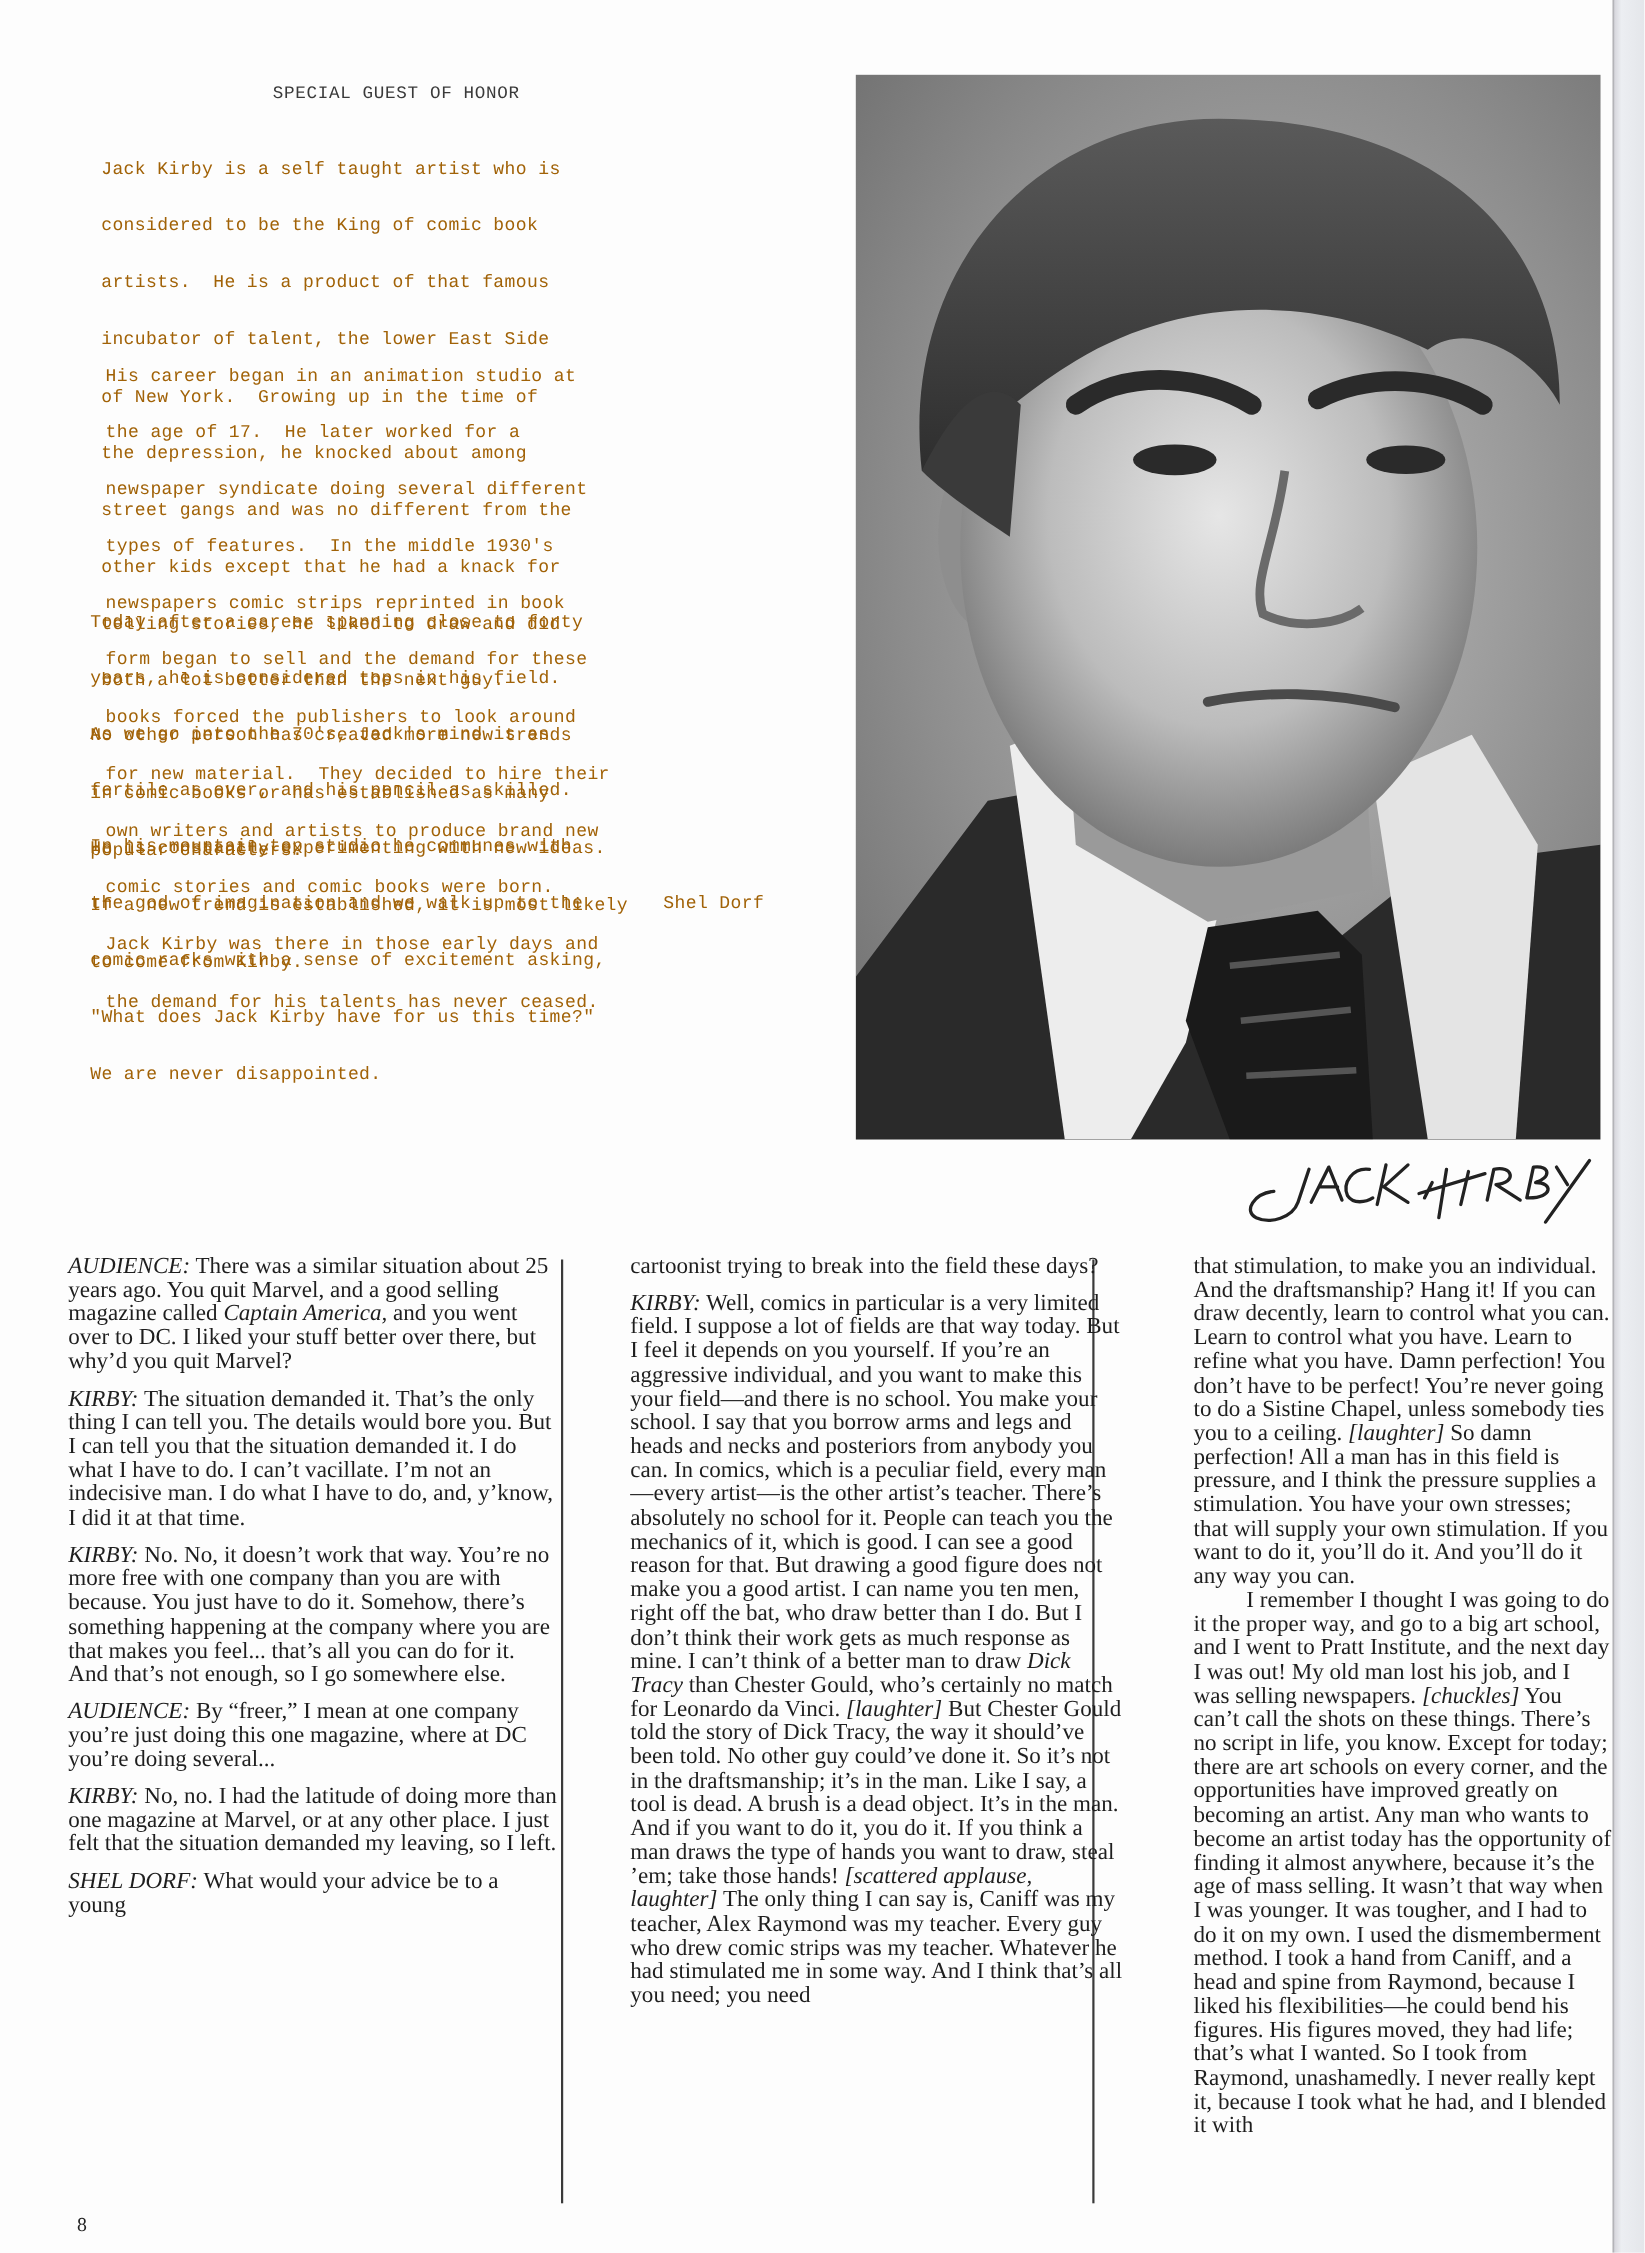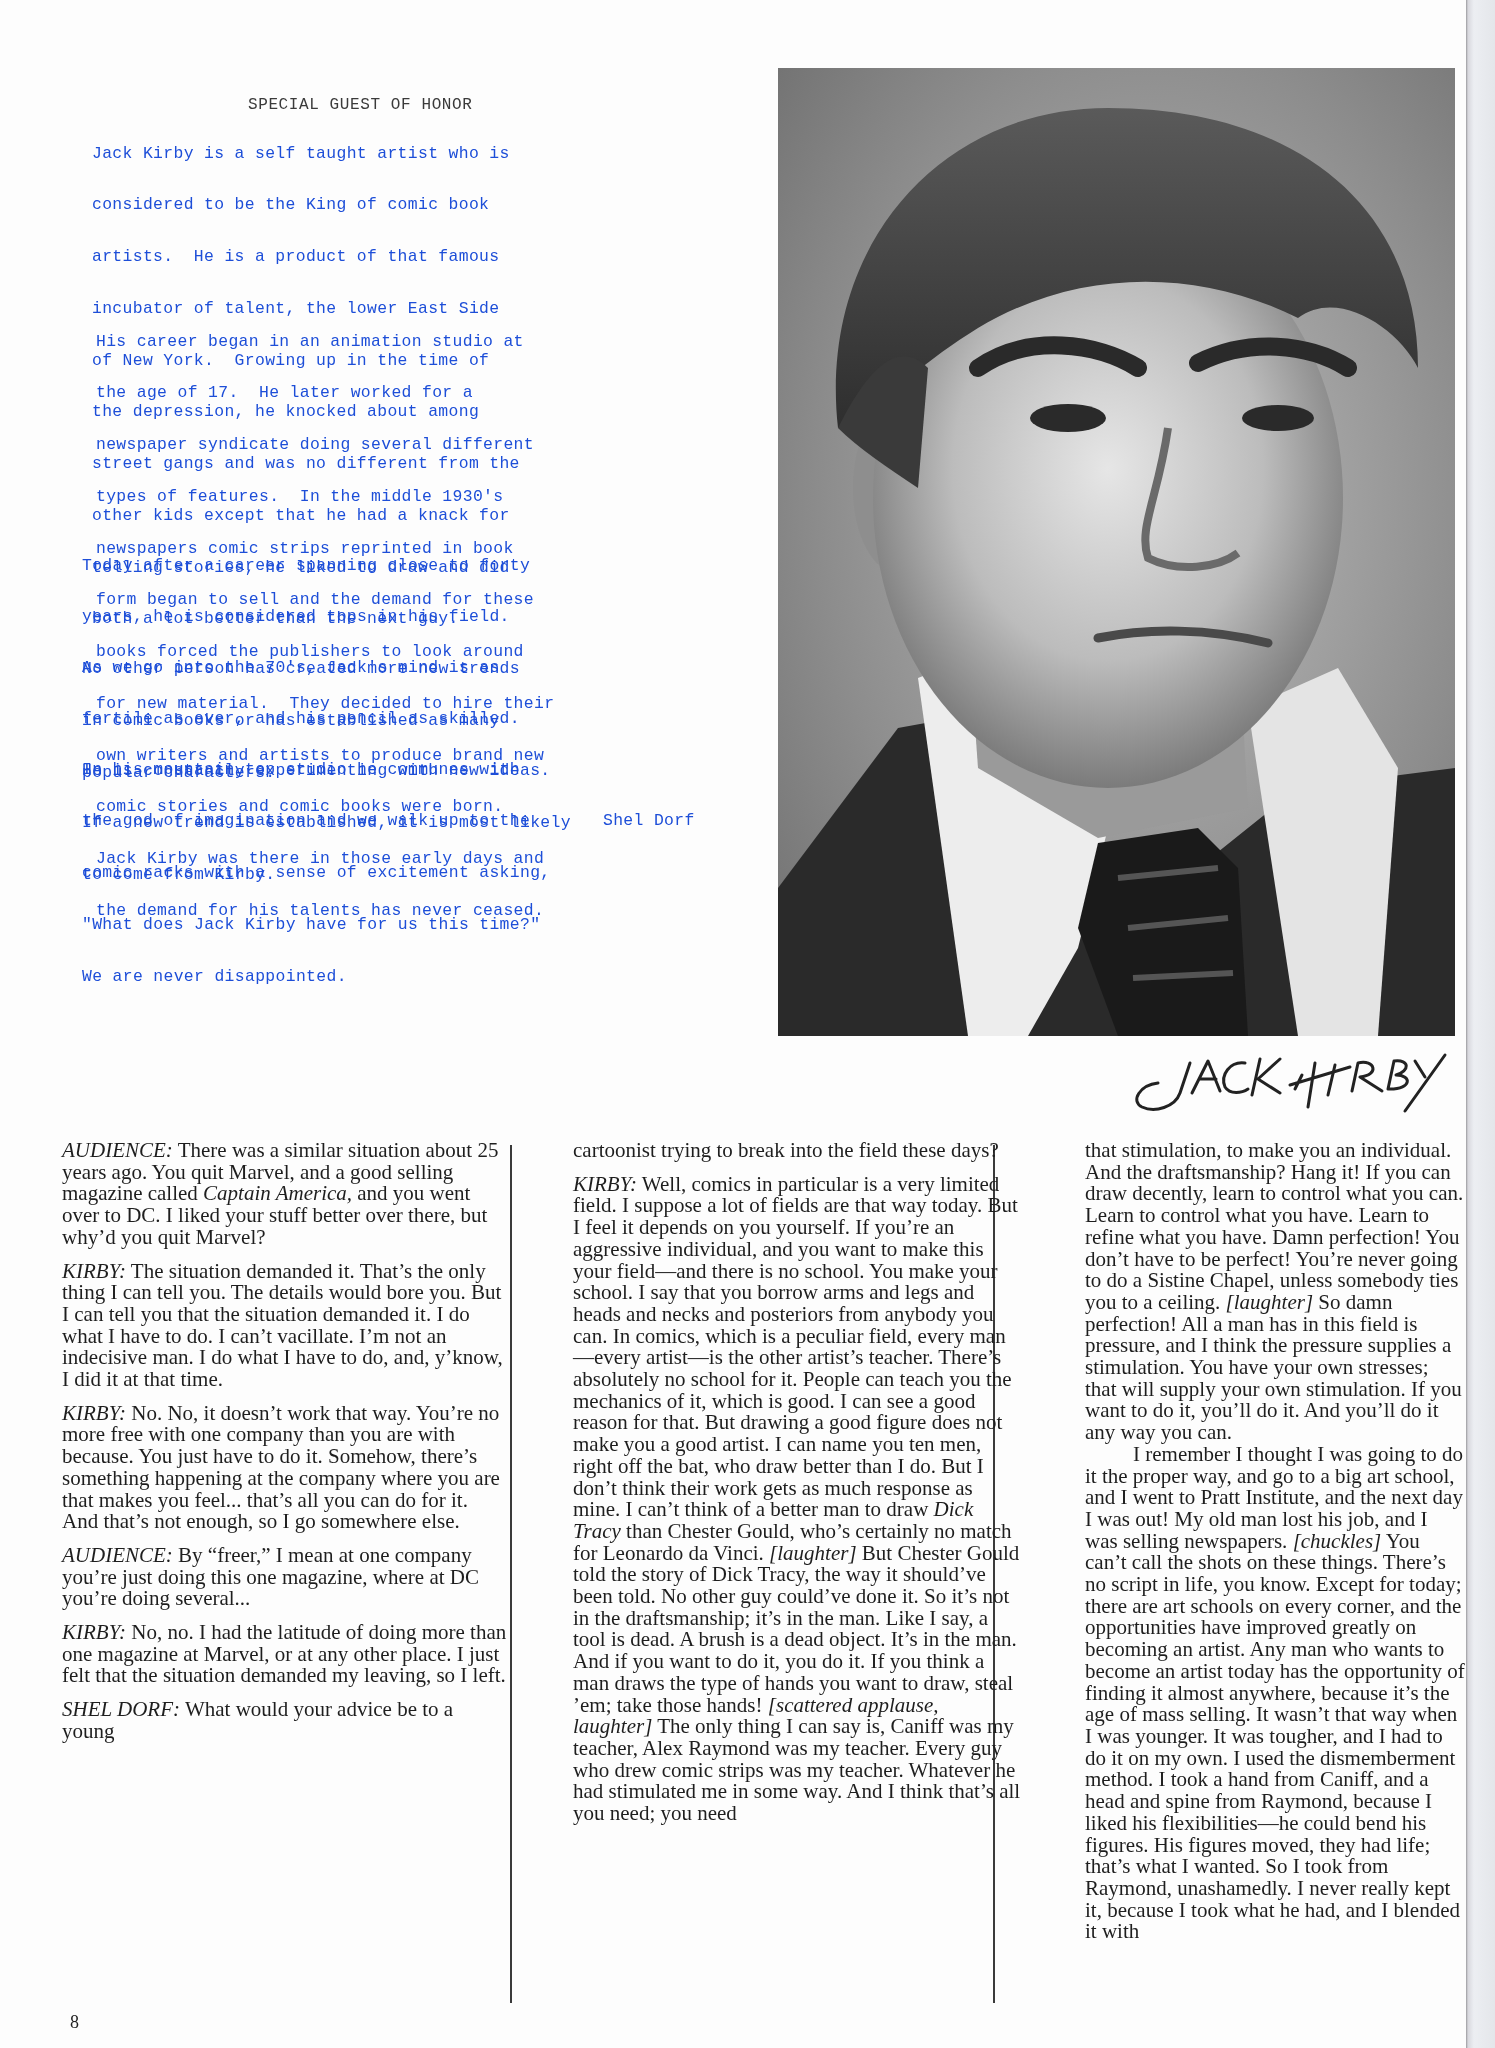--- a/index.html
+++ b/index.html
@@ -1,22 +1,22 @@
 <!DOCTYPE html>
 <html><head>
 <meta charset="utf-8">
 <style>
   html, body { margin: 0; padding: 0; }
   body { width: 1495px; height: 2048px; position: relative; overflow: hidden; background: #fdfdfd; }
   .page-edge { position: absolute; left: 1466px; top: 0; width: 29px; height: 2048px;
     background: linear-gradient(to right, #9a9a9e 0px, #d8d8de 2px, #eceef2 8px, #e4e6ea 100%); }
   .tw { position: absolute; font-family: "Liberation Mono", "DejaVu Sans Mono", monospace;
-    font-size: 16.4px; line-height: 17.25px; color: #1d4ed8; white-space: pre; letter-spacing: 0.35px; }
+    font-size: 16.4px; line-height: 17.25px; color: #a16207; white-space: pre; letter-spacing: 0.35px; }
   .tw-title { position: absolute; left: 248px; top: 76px; font-family: "Liberation Mono", monospace;
-    font-size: 16px; color: #3a3a3a; letter-spacing: 0.6px; white-space: pre; margin-top: 20px; }
+    font-size: 16px; color: #3a3a3a; letter-spacing: 0.6px; white-space: pre; }
   .photo { position: absolute; left: 778px; top: 68px; width: 677px; height: 968px; overflow: hidden;
     background: radial-gradient(ellipse at 60% 40%, #b8b8b8 0%, #8c8c8c 60%, #6e6e6e 100%); }
   .photo svg { width: 100%; height: 100%; display: block; }
   .signature { position: absolute; left: 1120px; top: 1045px; width: 330px; height: 75px; }
   .col { position: absolute; top: 1140px; font-family: "Liberation Serif", "DejaVu Serif", serif;
     font-size: 21px; line-height: 21.7px; color: #1e1e1e; }
   .col p { margin: 0 0 12px 0; }
   .col p.indent { text-indent: 48px; margin-bottom: 12px; }
   .col p.nosp { margin-bottom: 0; }
   .col i { font-style: italic; }

